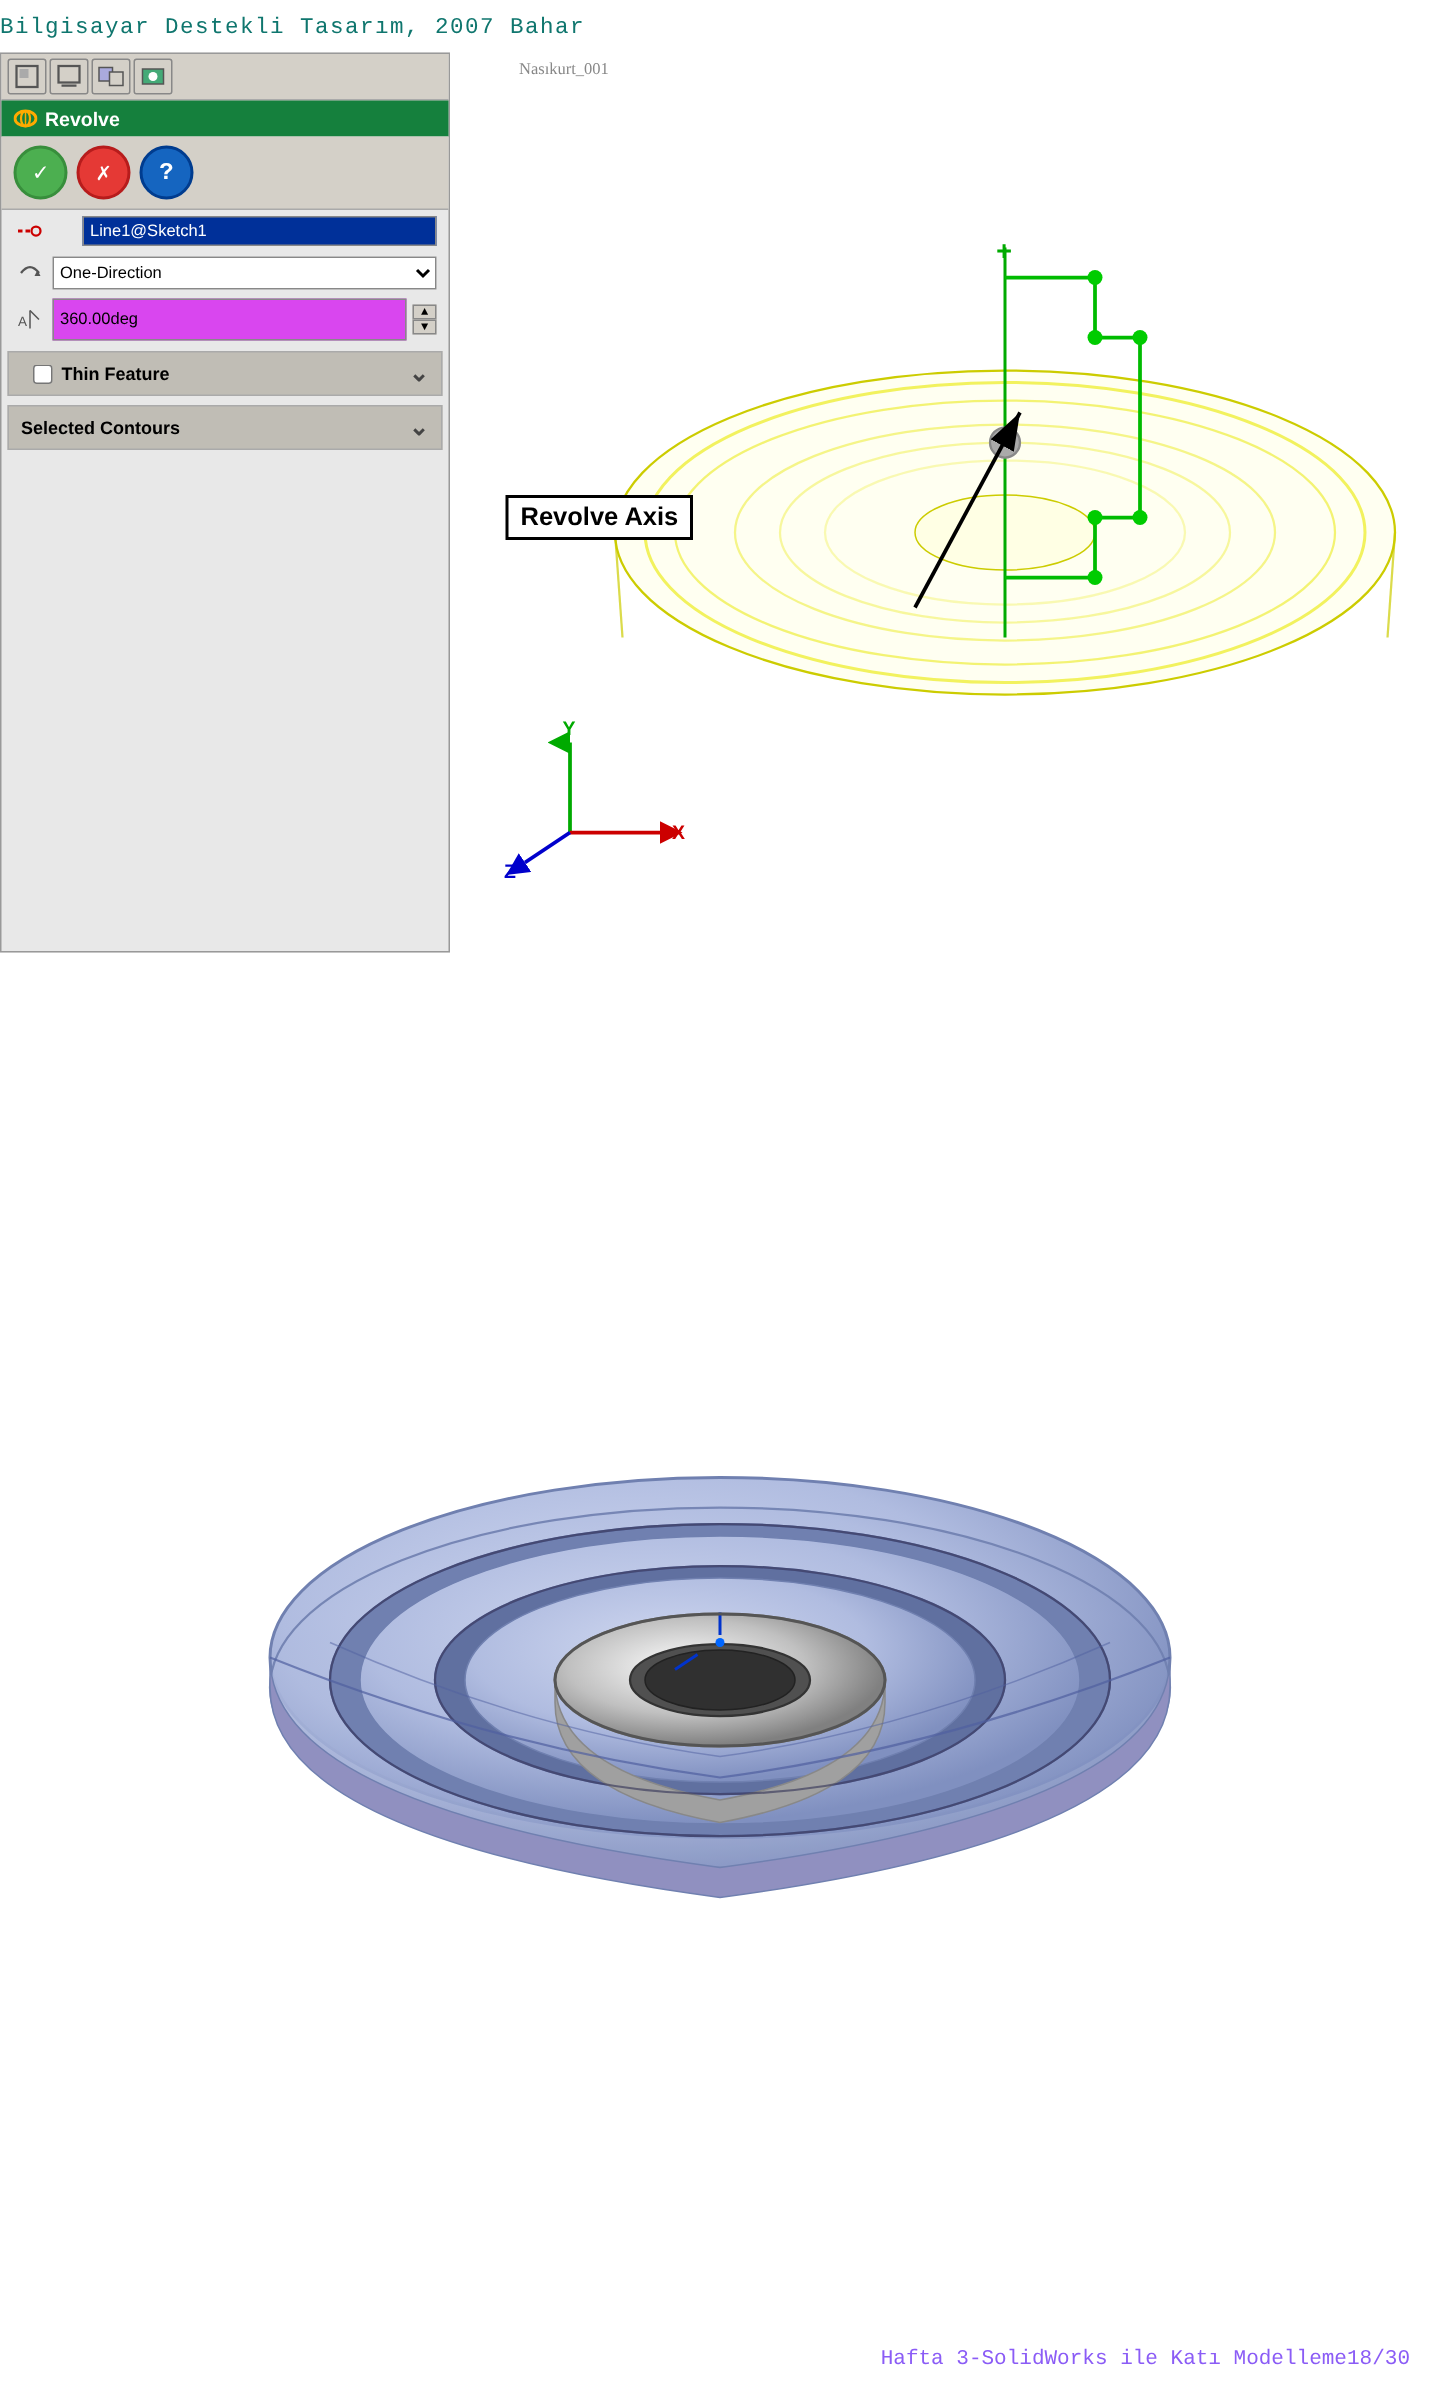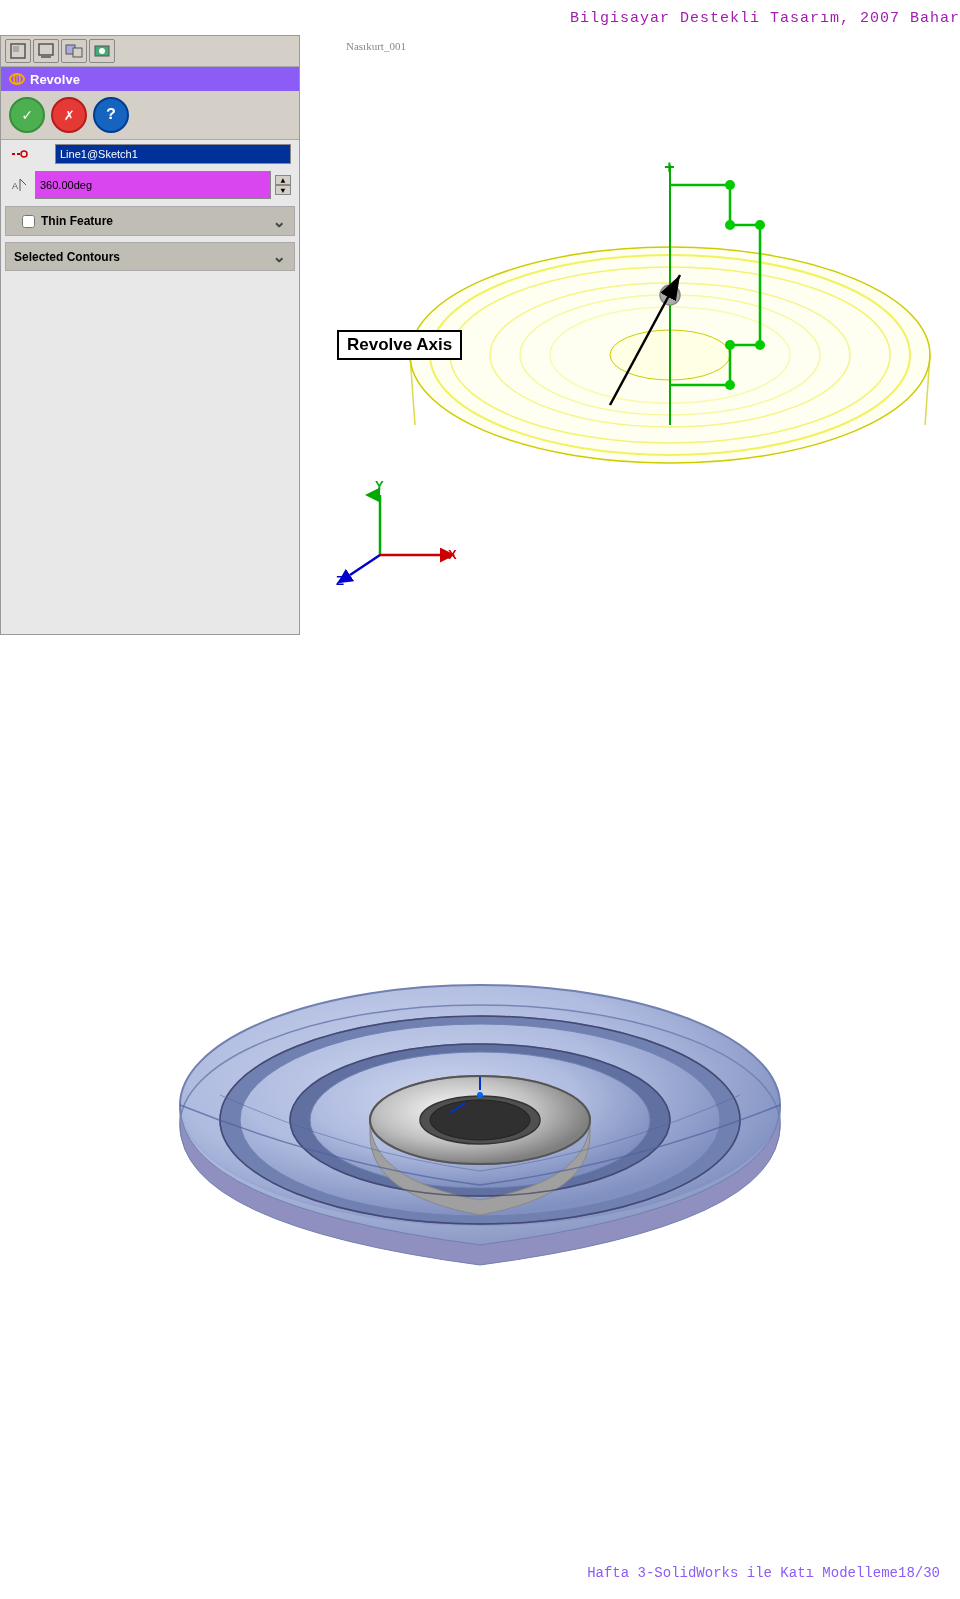--- a/index.html
+++ b/index.html
@@ -6,25 +6,25 @@
     body {
       width: 960px;
       min-height: 1599px;
       background: #ffffff;
       font-family: 'Courier New', Courier, monospace;
       position: relative;
     }
 
     
     .page-header {
-      text-align: right;
+      text-align: left;
       padding: 10px 0 8px 0;
       font-family: 'Courier New', Courier, monospace;
       font-size: 15px;
-      color: #a21caf;
+      color: #0f766e;
       letter-spacing: 1px;
     }
 
     
     .top-section {
       display: flex;
       flex-direction: row;
       width: 100%;
       height: 600px;
       position: relative;
@@ -58,21 +58,21 @@
       border: 1px solid #888;
       border-radius: 2px;
       display: flex;
       align-items: center;
       justify-content: center;
       cursor: pointer;
       font-size: 13px;
     }
 
     .panel-title-bar {
-      background: #8b5cf6;
+      background: #15803d;
       color: white;
       font-size: 13px;
       font-weight: bold;
       padding: 4px 8px;
       display: flex;
       align-items: center;
       gap: 5px;
       font-family: Arial, sans-serif;
     }
 
@@ -331,20 +331,31 @@
     <div class="param-row">
       <div class="param-icon">
         <svg width="20" height="20" viewBox="0 0 20 20">
           <line x1="2" y1="10" x2="12" y2="10" stroke="#cc0000" stroke-width="2" stroke-dasharray="3,2"></line>
           <circle cx="14" cy="10" r="3" fill="none" stroke="#cc0000" stroke-width="1.5"></circle>
         </svg>
       </div>
       <input class="param-input" type="text" value="Line1@Sketch1" readonly="" style="">
     </div>
 
+    <div class="param-select-row">
+      <div class="param-icon">
+        <svg width="20" height="20" viewBox="0 0 20 20">
+          <path d="M4 10 Q10 2 16 10" fill="none" stroke="#555" stroke-width="1.5"></path>
+          <polygon points="15,8 17,12 13,12" fill="#555"></polygon>
+        </svg>
+      </div>
+      <select class="param-select">
+        <option>One-Direction</option>
+      </select>
+    </div>
 
     <div class="param-angle-row">
       <div class="param-icon">
         <svg width="20" height="20" viewBox="0 0 20 20">
           <text x="2" y="14" font-size="9" font-family="Arial" fill="#555">A</text>
           <path d="M10 16 L10 4" stroke="#555" stroke-width="1"></path>
           <path d="M10 4 L16 10" stroke="#555" stroke-width="1"></path>
         </svg>
       </div>
       <input class="param-angle-input" type="text" value="360.00deg" readonly="" style="">

